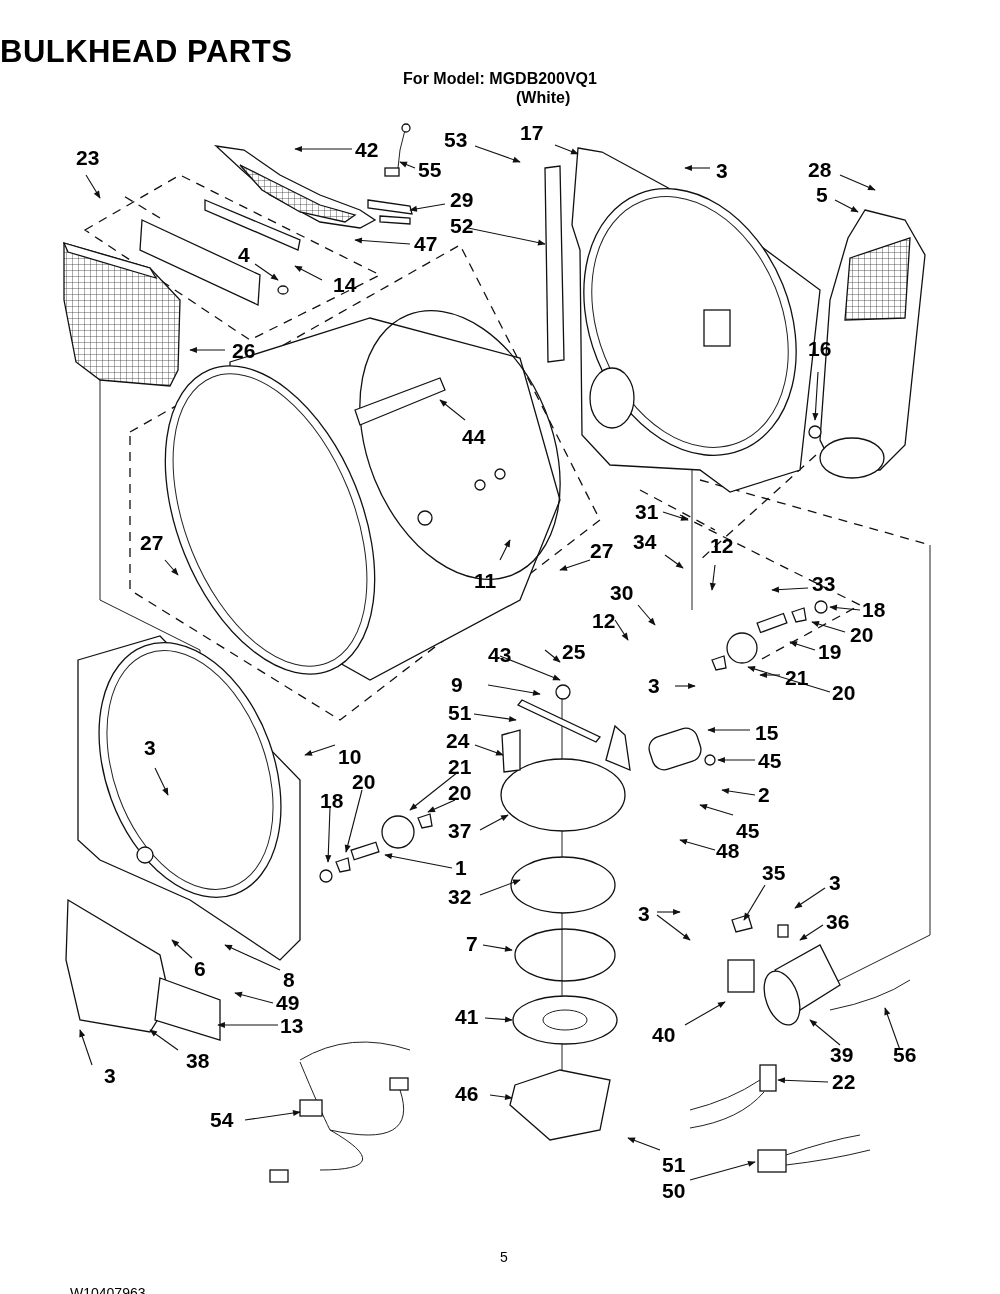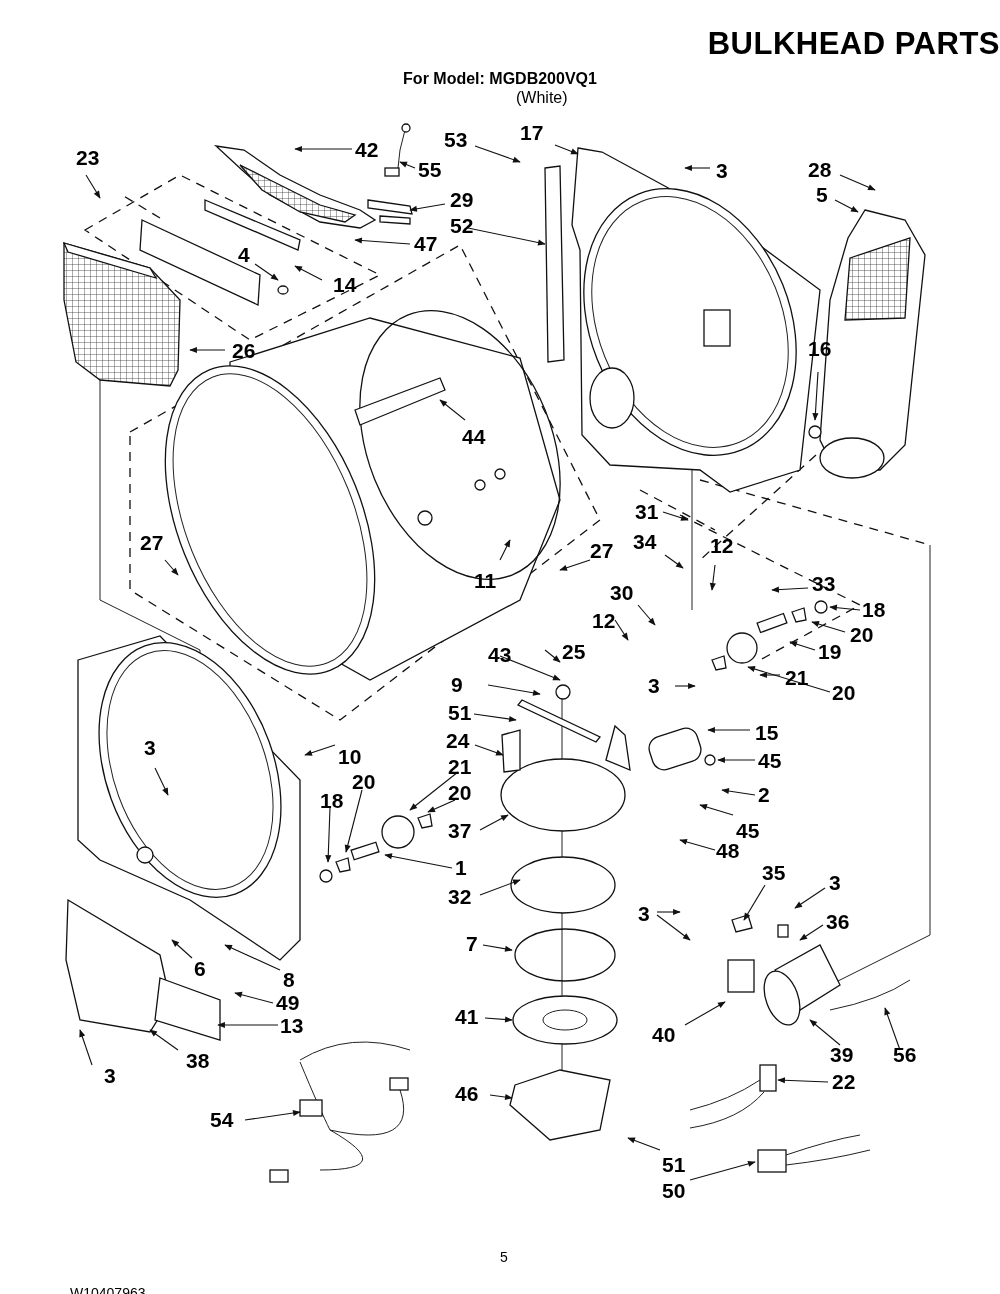--- a/index.html
+++ b/index.html
@@ -1,19 +1,19 @@
 <!DOCTYPE html>
 <html><head>
   <meta charset="utf-8">
   <style>
     html, body { margin: 0; padding: 0; background: #ffffff; }
     body { width: 1000px; height: 1294px; position: relative; overflow: hidden; font-family: "Liberation Sans", sans-serif; color: #000; }
-    .title { position: absolute; top: 26px; left: 0; width: 1000px; text-align: right; font-weight: bold; font-size: 31px; letter-spacing: 0.5px; }
+    .title { position: absolute; top: 34px; left: 0; width: 1000px; text-align: left; font-weight: bold; font-size: 31px; letter-spacing: 0.5px; }
     .subtitle { position: absolute; top: 70px; left: 0; width: 1000px; text-align: center; font-weight: bold; font-size: 16px; }
-    .subtitle2 { position: absolute; top: 89px; left: 516px; font-weight: normal; font-size: 16px; }
+    .subtitle2 { position: absolute; top: 89px; left: 516px; font-weight: bold; font-size: 16px; }
     .footer-left { position: absolute; top: 1249px; left: 70px; font-size: 14px; margin-top: 36px; }
     .footer-center { position: absolute; top: 1249px; left: 500px; font-size: 14px; }
     svg#diagram { position: absolute; top: 0; left: 0; }
     .part { fill: #ffffff; stroke: #111; stroke-width: 1.3; }
     .part-thin { fill: none; stroke: #222; stroke-width: 1; }
     .dash { fill: none; stroke: #111; stroke-width: 1.3; stroke-dasharray: 9 7; }
     .leader { stroke: #111; stroke-width: 1.1; fill: none; }
     .mesh { fill: url(#meshpat); stroke: #111; stroke-width: 1.3; }
     .callout { font-family: "Liberation Sans", sans-serif; font-weight: bold; font-size: 21px; fill: #000; }
   </style>

